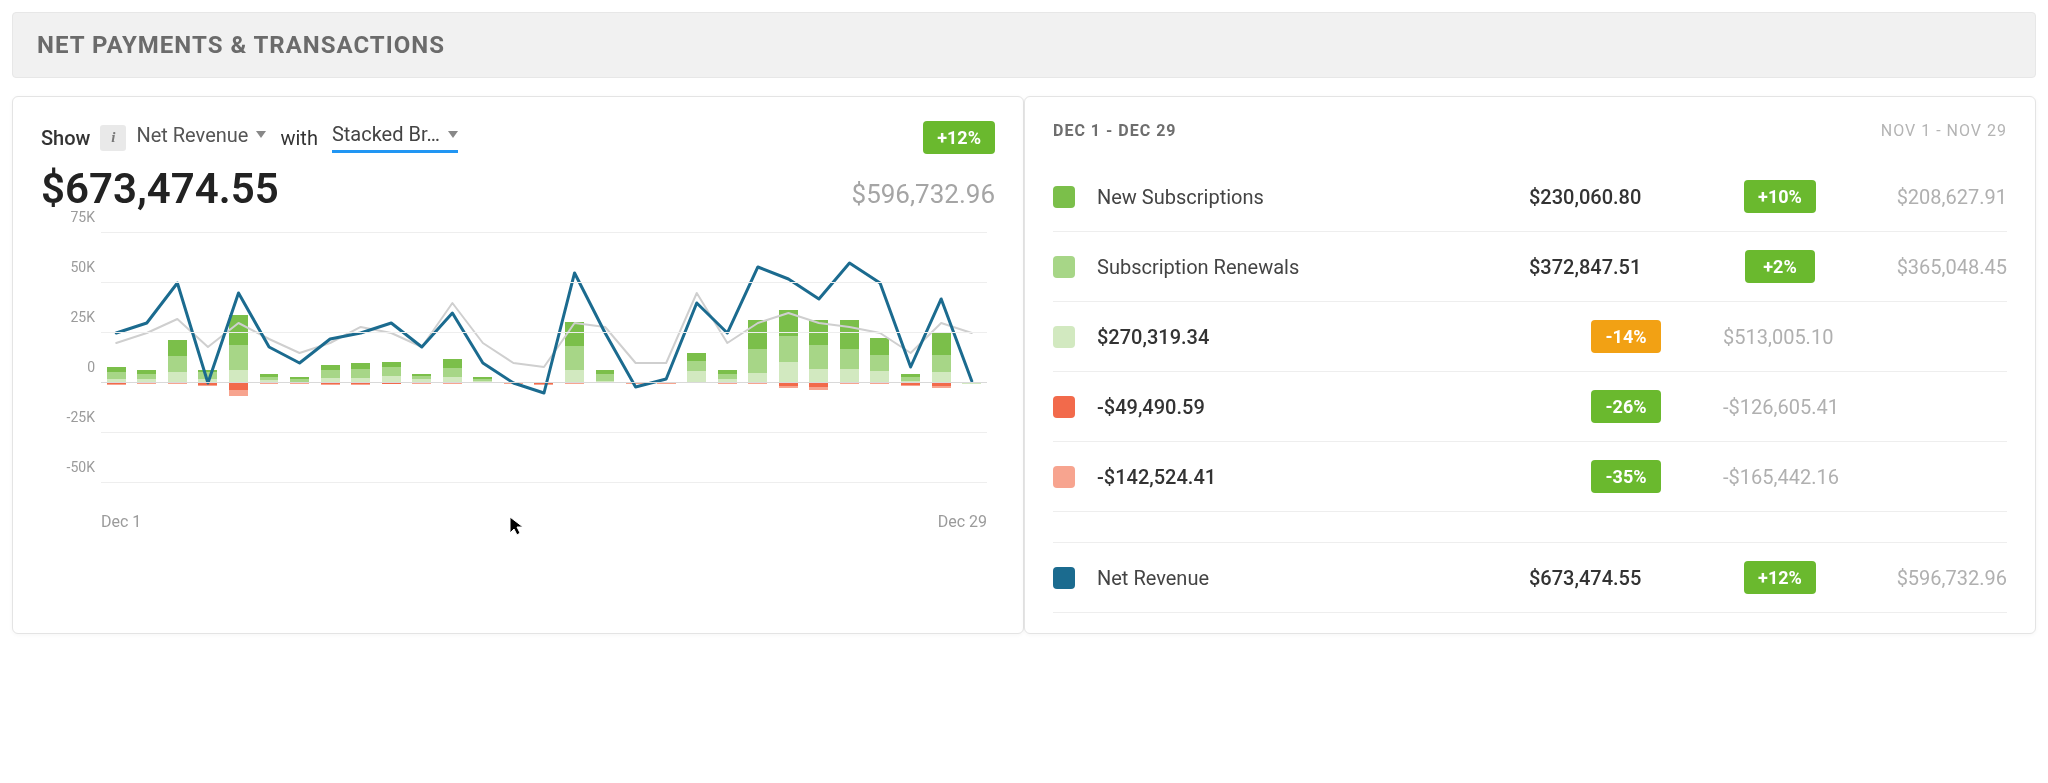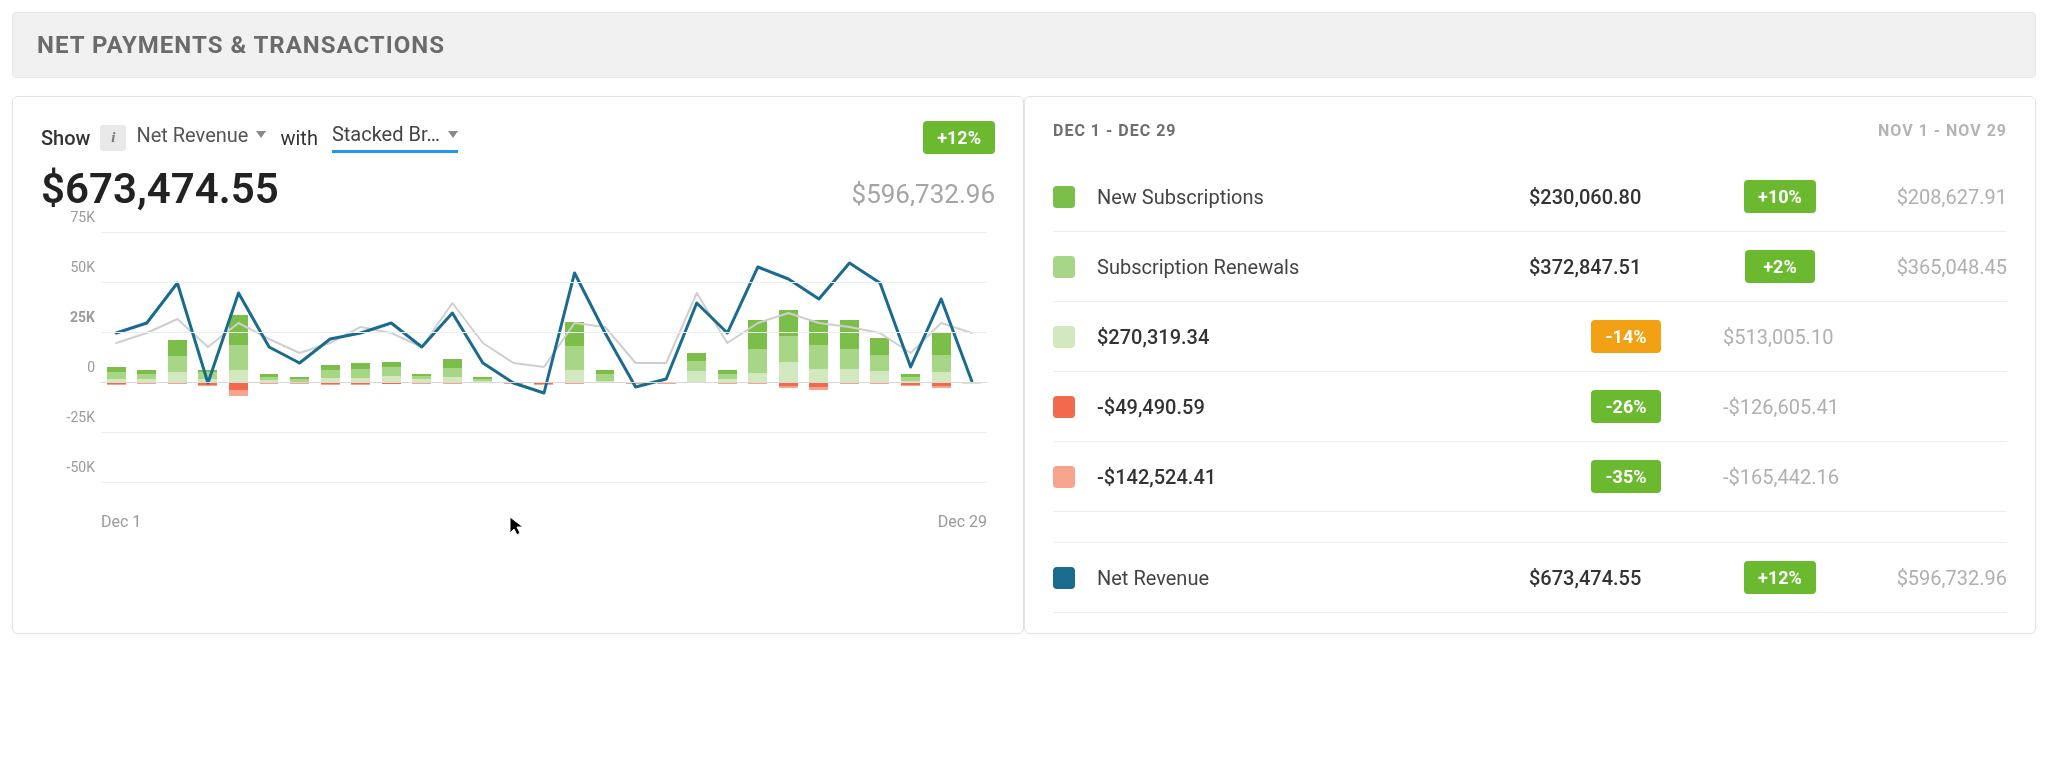--- a/index.html
+++ b/index.html
@@ -127,21 +127,21 @@
     display:flex; justify-content:space-between; align-items:center;
     font-size:16px; color:#9b9b9b;
   }
 
   
   .period-row {
     display:flex; justify-content:space-between; align-items:center;
     font-size:16px; font-weight:700; letter-spacing:1px;
     color:#6e6e6e; margin-bottom: 22px; text-align: right;
   }
-  .period-prev { color:#b4b4b4; font-weight:700; }
+  .period-prev { color:#b4b4b4; font-weight:400; }
   .metric-row {
     display:grid;
     grid-template-columns: 30px 1fr 180px 100px 170px;
     align-items:center;
     gap:14px;
     padding: 18px 0;
     border-bottom: 1px solid #eeeeee;
   }
   .metric-row.with-gap { margin-top: 30px; border-top: 1px solid #eeeeee; }
   .swatch {
@@ -526,21 +526,21 @@
         <span>Dec 1</span>
         <span>Dec 29</span>
       </div>
 
       <svg class="cursor-pointer" style="left:49%; bottom:-4px;" width="18" height="22">
         <path d="M2 2 L2 18 L6 14 L9 20 L12 18 L9 12 L15 12 Z" fill="#000" stroke="#fff" stroke-width="1"></path>
       </svg>
     <div class="ylabel" style="bottom: calc(7.40741% + 27.7778px);">-50K</div>
         <div class="ylabel" style="bottom: calc(25.9259% + 22.2222px);">-25K</div>
         <div class="ylabel" style="bottom: calc(44.4444% + 16.6667px);">0</div>
-        <div class="ylabel" style="bottom: calc(62.963% + 11.1111px); font-weight: bold;">25K</div>
+        <div class="ylabel" style="bottom: calc(62.963% + 11.1111px);">25K</div>
         <div class="ylabel" style="bottom: calc(81.4815% + 5.55556px);">50K</div>
         <div class="ylabel" style="bottom: calc(100% + 0px);">75K</div>
       </div>
   </div>
 
   <div class="panel panel-right">
     <div class="period-row">
       <span>DEC 1 - DEC 29</span>
       <span class="period-prev">NOV 1 - NOV 29</span>
     </div>

